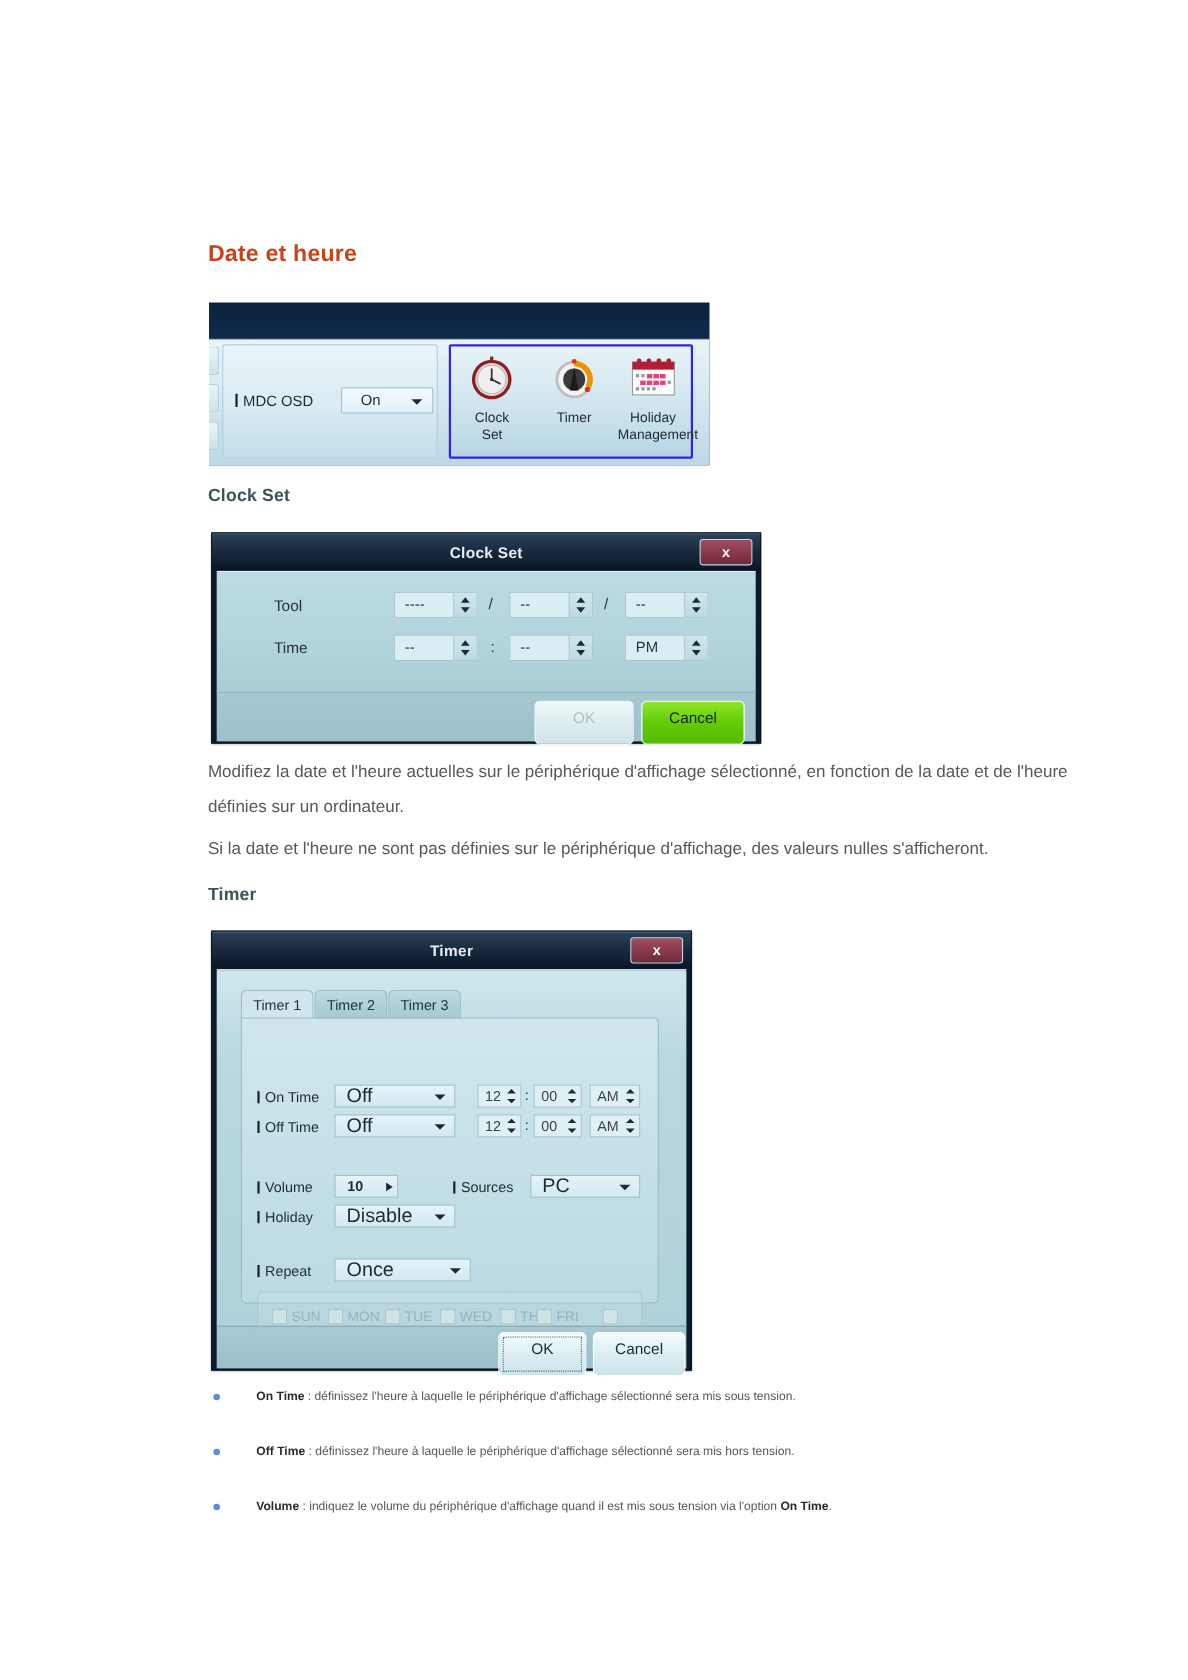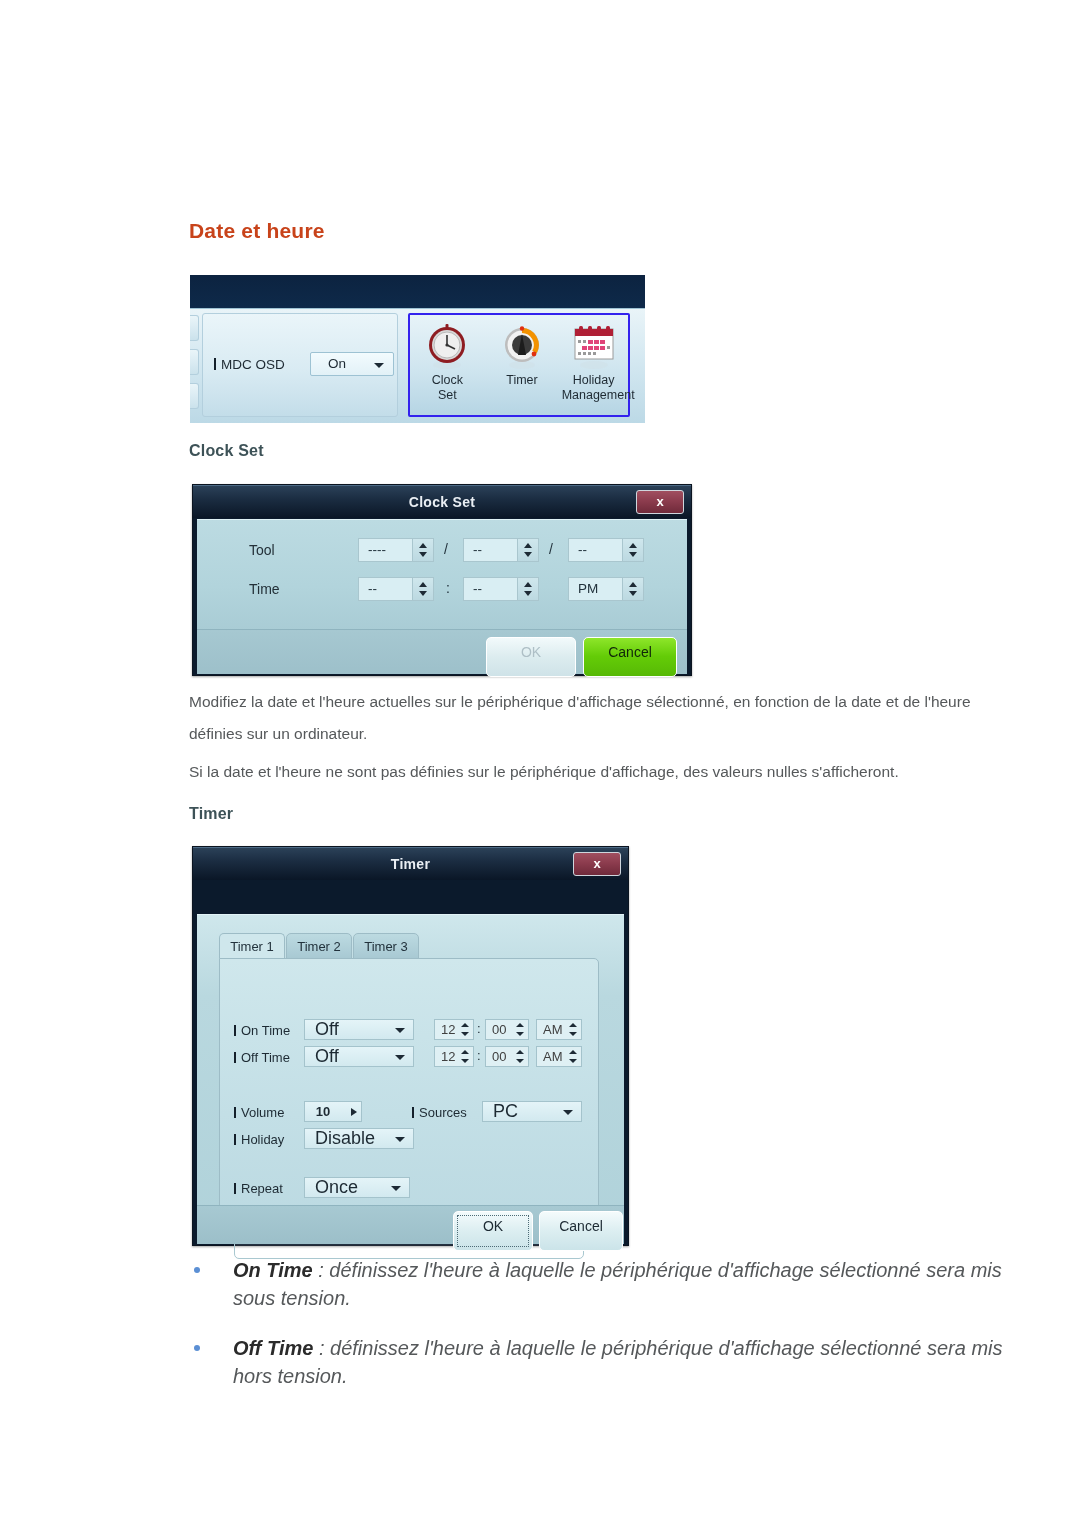--- a/index.html
+++ b/index.html
@@ -24,21 +24,21 @@
 
   
   .para{
     position:absolute;font-size:15.5px;line-height:32px;color:#55585a;
     width:815px;
   }
   .para.p1{left:189px;top:686px;}
   .para.p2{left:189px;top:756px;}
 
   .bullets{position:absolute;left:189px;top:1256px;width:830px;}
-  .bullet{position:relative;padding-left:44px;margin-bottom:22px;font-size:20px;line-height:28px;color:#55585a;font-style:italic;}
+  .bullet{position:relative;padding-left:44px;margin-bottom:22px;font-size:11px;line-height:28px;color:#55585a;}
   .bullet .dot{
     position:absolute;left:5px;top:11px;width:6px;height:6px;border-radius:50%;
     background:#5b8fd4;
   }
   .bullet b{color:#2b2b2b;font-weight:bold;}
 
   
   .ribbon{
     position:absolute;left:190px;top:275px;width:455px;height:148px;
     background:linear-gradient(to bottom,#0c2340 0%,#113358 55%,#0a1b30 100%);
@@ -164,21 +164,20 @@
     background:linear-gradient(to bottom,#8ee62a 0%,#64cc07 48%,#57b906 100%);
     border:1px solid #ffffff;color:#11260a;font-weight:normal;
   }
 
   
   #timerdlg{left:192px;top:846px;width:437px;height:400px;}
   #timerdlg .panel{
     position:absolute;left:4px;right:4px;top:34px;height:324px;
     background:linear-gradient(to bottom,#cfe7ec 0%,#b9d8df 25%,#b0d2da 100%);
     border-top:1px solid #e2f3f7;
-    margin-top:33px;
   }
   #timerdlg .footer{
     position:absolute;left:4px;right:4px;top:358px;height:38px;
     background:linear-gradient(to bottom,#a7c9d2 0%,#9cbfc9 100%);
     border-top:1px solid #8fb4bf;
   }
   .ttabs{position:absolute;left:22px;top:18px;width:380px;height:26px;}
   .ttab{
     position:absolute;top:0;height:26px;box-sizing:border-box;
     font-size:13px;color:#22323c;text-align:center;line-height:25px;
@@ -497,21 +496,21 @@
           <span class="carat"></span>
         </div>
 
         <div class="tlabel" style="left:14px;top:173px;"><span class="bar"></span><span>Holiday</span></div>
         <div class="combo" style="left:84px;top:169px;width:110px;">
           <span>Disable</span>
           <span class="carat"></span>
         </div>
 
         <div class="tlabel" style="left:14px;top:222px;"><span class="bar"></span><span>Repeat</span></div>
-        <div class="combo" style="left:84px;top:218px;width:106px;">
+        <div class="combo" style="left:84px;top:218px;width:124px;">
           <span>Once</span>
           <span class="carat"></span>
         </div>
 
         <div class="daysbox" style="top:248px;">
           <div class="dayitem" style="left:12px;"><span class="cbox"></span><span>SUN</span></div>
           <div class="dayitem" style="left:63px;"><span class="cbox"></span><span>MON</span></div>
           <div class="dayitem" style="left:115px;"><span class="cbox"></span><span>TUE</span></div>
           <div class="dayitem" style="left:165px;"><span class="cbox"></span><span>WED</span></div>
           <div class="dayitem" style="left:220px;"><span class="cbox"></span><span>THU</span></div>
@@ -532,15 +531,19 @@
 
   <div class="bullets">
     <div class="bullet">
       <span class="dot"></span>
       <b>On Time</b><span> : définissez l'heure à laquelle le périphérique d'affichage sélectionné sera mis sous tension.</span>
     </div>
     <div class="bullet">
       <span class="dot"></span>
       <b>Off Time</b><span> : définissez l'heure à laquelle le périphérique d'affichage sélectionné sera mis hors tension.</span>
     </div>
+    <div class="bullet">
+      <span class="dot"></span>
+      <b>Volume</b><span> : indiquez le volume du périphérique d'affichage quand il est mis sous tension via l'option </span><b>On Time</b><span>.</span>
+    </div>
   </div>
 
 </div>
 
 </body></html>

